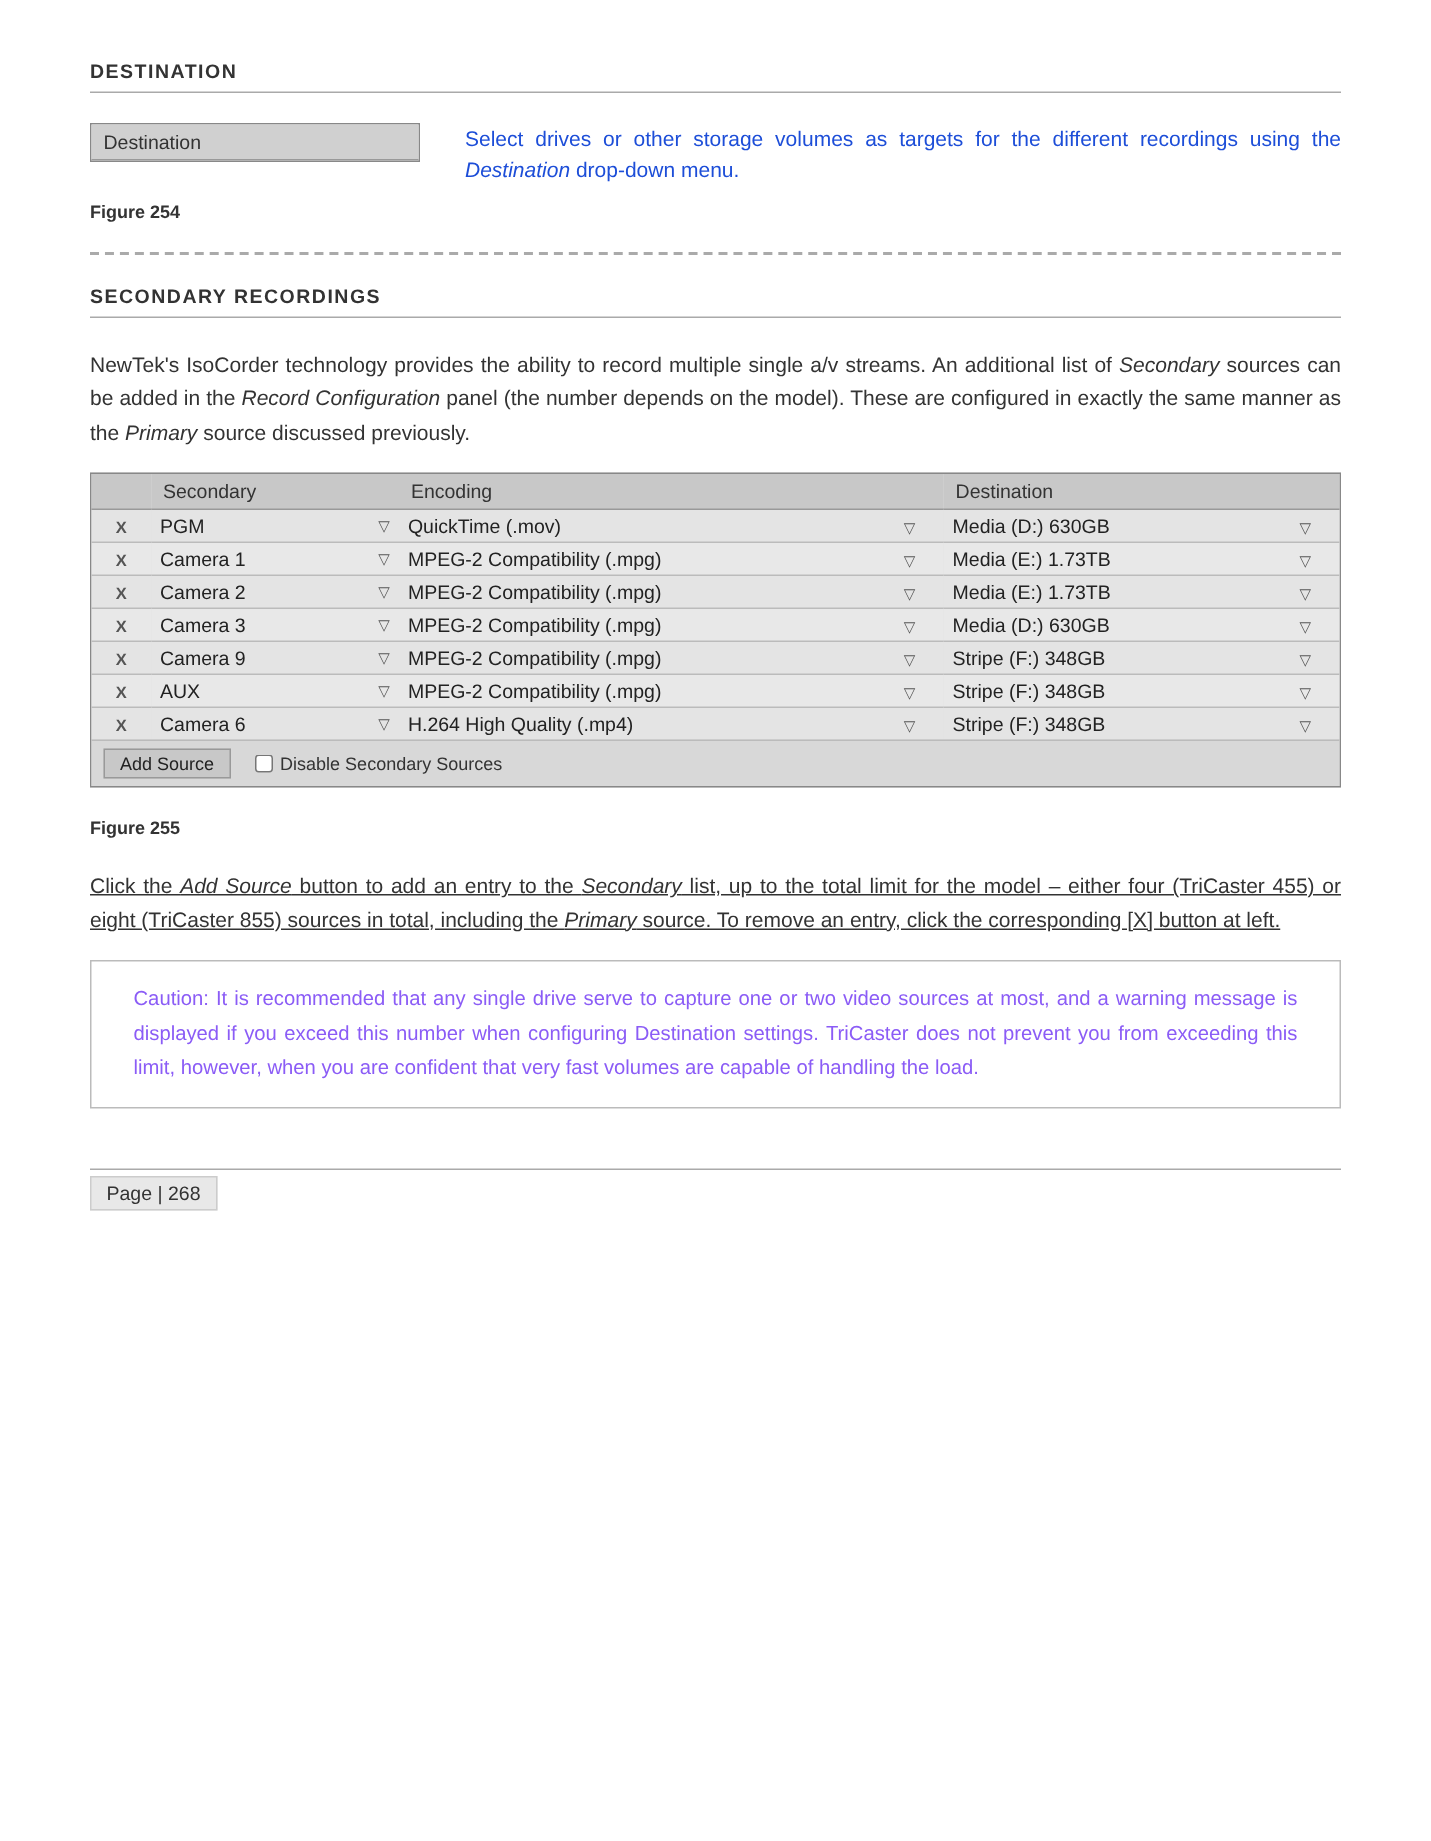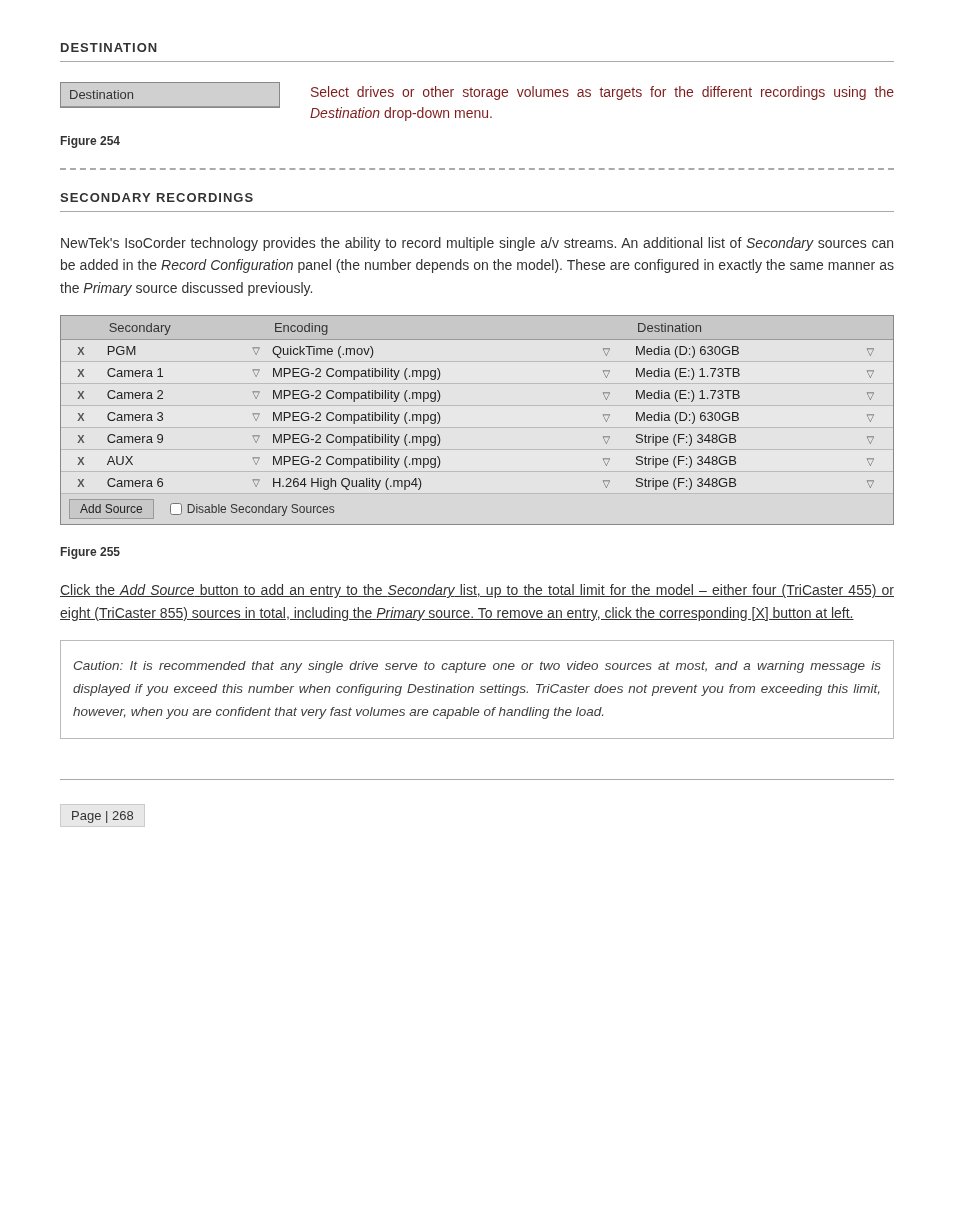--- a/index.html
+++ b/index.html
@@ -65,21 +65,21 @@
 
     .dropdown-arrow {
       color: #555;
       font-size: 11px;
     }
 
     .destination-desc {
       flex: 1;
       font-size: 14px;
       line-height: 1.5;
-      color: #7f1d1d;
+      color: #1d4ed8;
       text-align: justify;
     }
 
     .destination-desc em {
       font-style: italic;
     }
 
     .figure-label {
       font-size: 12px;
       font-weight: bold;
@@ -212,33 +212,32 @@
       text-decoration: underline;
     }
 
     .click-text em {
       font-style: italic;
     }
 
     
     .caution-box {
       border: 1px solid #bbb;
-      padding: 14px 12px;
+      padding: 14px 28px;
       font-size: 13.5px;
       line-height: 1.7;
-      color: #404040;
-      font-style: italic;
+      color: #8b5cf6;
       margin-bottom: 30px;
       text-align: justify;
     }
 
     
     .page-footer {
       border-top: 1px solid #aaa;
-      padding-top: 24px;
+      padding-top: 4px;
       margin-top: 40px;
       display: flex;
       align-items: flex-end;
     }
 
     .page-number {
       background: #e8e8e8;
       border: 1px solid #ccc;
       padding: 3px 10px;
       font-size: 13px;

